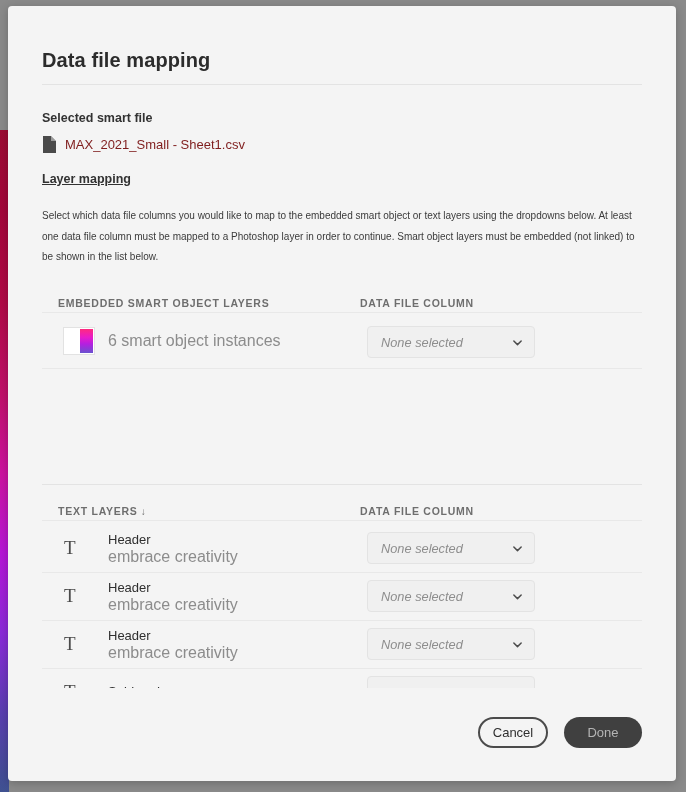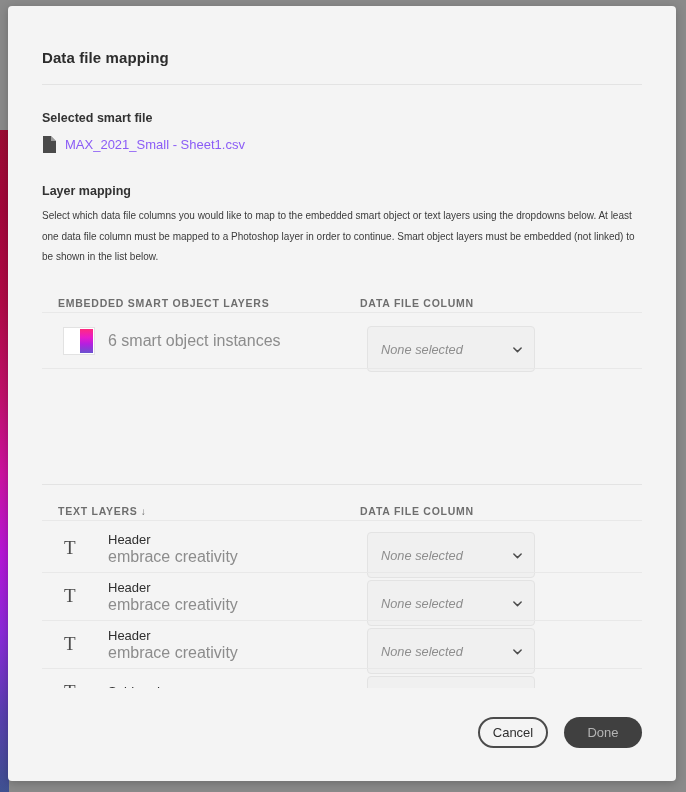--- a/index.html
+++ b/index.html
@@ -57,21 +57,21 @@
     left: 0;
     top: 0;
     right: 0;
     bottom: 0;
   }
 
   .dialog-title {
     position: absolute;
     left: 34px;
     top: 43px;
-    font-size: 15px;
+    font-size: 20px;
     font-weight: 700;
     color: #2c2c2c;
     letter-spacing: 0.1px;
   }
 
   .title-rule {
     position: absolute;
     left: 34px;
     top: 78px;
     width: 600px;
@@ -80,33 +80,33 @@
   }
 
   .section-label {
     position: absolute;
     left: 34px;
     font-size: 12.5px;
     font-weight: 700;
     color: #323232;
   }
   .section-label.selected-file { top: 105px; }
-  .section-label.layer-mapping { top: 178px; }
+  .section-label.layer-mapping { top: 166px; text-decoration: underline; }
 
   .file-row {
     position: absolute;
     left: 34px;
     top: 130px;
     display: flex;
     align-items: center;
     gap: 9px;
   }
   .file-name {
     font-size: 13px;
-    color: #8b5cf6;
+    color: #7f1d1d;
   }
   .doc-icon {
     width: 14px;
     height: 17px;
     display: block;
   }
 
   .intro-text {
     position: absolute;
     left: 34px;
@@ -200,21 +200,21 @@
     font-family: "Liberation Serif", serif;
     font-size: 19px;
     color: #4a4a4a;
     line-height: 1;
   }
 
   
   .dropdown {
     position: absolute;
     width: 168px;
-    height: 46px;
+    height: 32px;
     background: #f0f0f0;
     border: 1px solid #e3e3e3;
     border-radius: 4px;
     box-sizing: border-box;
     display: flex;
     align-items: center;
     justify-content: space-between;
     padding: 0 11px 0 13px;
     cursor: pointer;
   }

